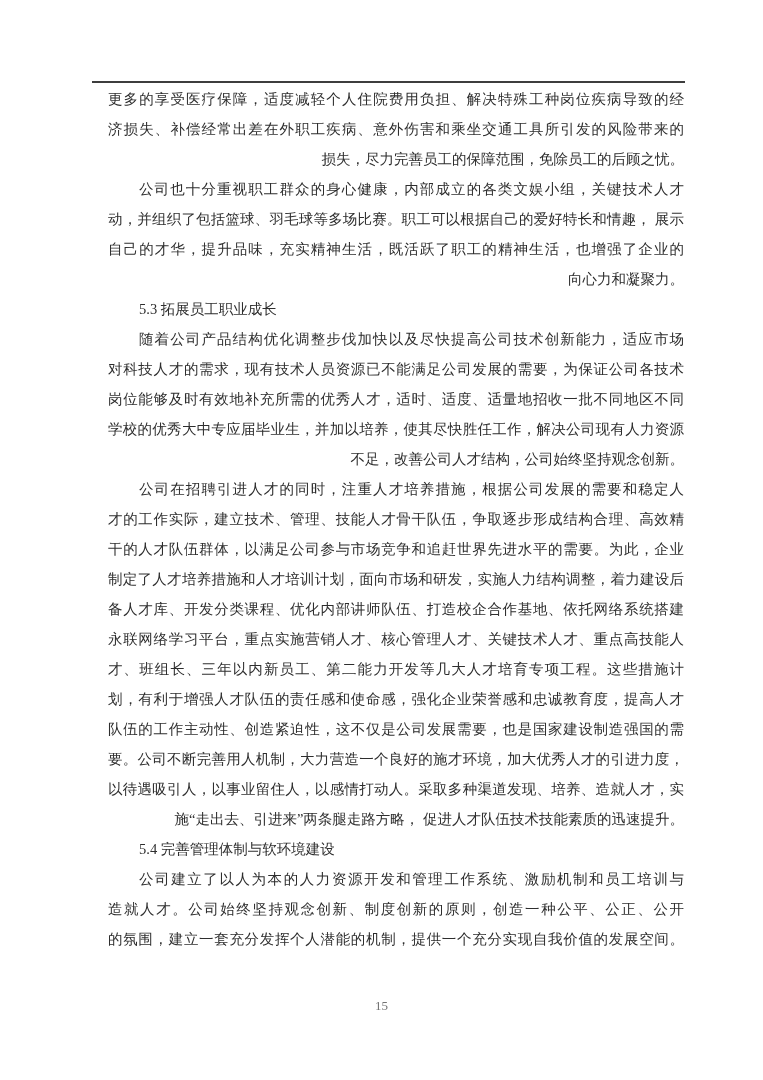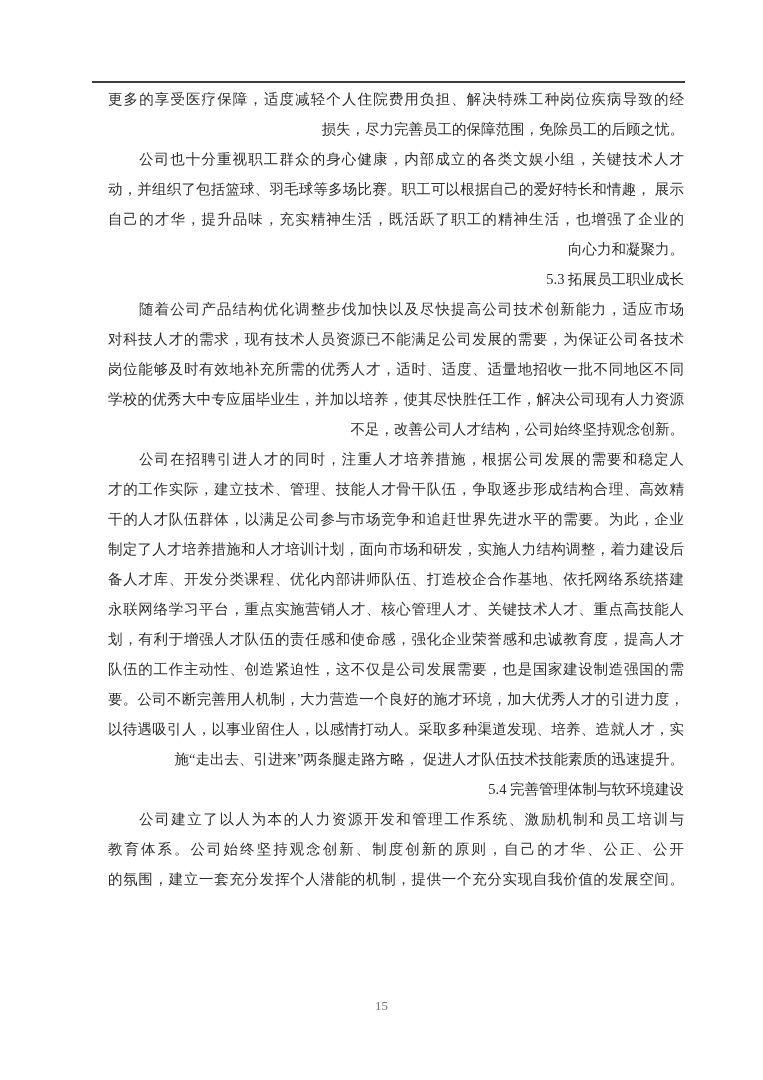--- a/index.html
+++ b/index.html
@@ -44,62 +44,64 @@
   }
   .line.first {
     text-align: justify;
     text-align-last: justify;
     text-indent: 31px;
   }
   .line.end {
     text-align: right;
   }
   .line.head {
-    text-align: right;
+    text-align: left;
     text-indent: 31px;
   }
   .footer {
     position: absolute;
     left: 0;
     top: 996px;
     width: 763px;
     text-align: center;
     font-size: 13px;
     line-height: 20px;
     color: #737373;
   }
 </style>
 </head>
 <body>
 
 <div class="page">
   <div class="header-rule"></div>
   <div class="doc-body">
       <div class="line fill">更多的享受医疗保障，适度减轻个人住院费用负担、解决特殊工种岗位疾病导致的经</div>
+      <div class="line fill">济损失、补偿经常出差在外职工疾病、意外伤害和乘坐交通工具所引发的风险带来的</div>
       <div class="line end">损失，尽力完善员工的保障范围，免除员工的后顾之忧。</div>
       <div class="line first">公司也十分重视职工群众的身心健康，内部成立的各类文娱小组，关键技术人才</div>
       <div class="line fill">动，并组织了包括篮球、羽毛球等多场比赛。职工可以根据自己的爱好特长和情趣， 展示</div>
       <div class="line fill">自己的才华，提升品味，充实精神生活，既活跃了职工的精神生活，也增强了企业的</div>
       <div class="line end">向心力和凝聚力。</div>
       <div class="line head">5.3 拓展员工职业成长</div>
       <div class="line first">随着公司产品结构优化调整步伐加快以及尽快提高公司技术创新能力，适应市场</div>
       <div class="line fill">对科技人才的需求，现有技术人员资源已不能满足公司发展的需要，为保证公司各技术</div>
       <div class="line fill">岗位能够及时有效地补充所需的优秀人才，适时、适度、适量地招收一批不同地区不同</div>
       <div class="line fill">学校的优秀大中专应届毕业生，并加以培养，使其尽快胜任工作，解决公司现有人力资源</div>
       <div class="line end">不足，改善公司人才结构，公司始终坚持观念创新。</div>
       <div class="line first">公司在招聘引进人才的同时，注重人才培养措施，根据公司发展的需要和稳定人</div>
       <div class="line fill">才的工作实际，建立技术、管理、技能人才骨干队伍，争取逐步形成结构合理、高效精</div>
       <div class="line fill">干的人才队伍群体，以满足公司参与市场竞争和追赶世界先进水平的需要。为此，企业</div>
       <div class="line fill">制定了人才培养措施和人才培训计划，面向市场和研发，实施人力结构调整，着力建设后</div>
       <div class="line fill">备人才库、开发分类课程、优化内部讲师队伍、打造校企合作基地、依托网络系统搭建</div>
       <div class="line fill">永联网络学习平台，重点实施营销人才、核心管理人才、关键技术人才、重点高技能人</div>
+      <div class="line fill">才、班组长、三年以内新员工、第二能力开发等几大人才培育专项工程。这些措施计</div>
       <div class="line fill">划，有利于增强人才队伍的责任感和使命感，强化企业荣誉感和忠诚教育度，提高人才</div>
       <div class="line fill">队伍的工作主动性、创造紧迫性，这不仅是公司发展需要，也是国家建设制造强国的需</div>
       <div class="line fill">要。公司不断完善用人机制，大力营造一个良好的施才环境，加大优秀人才的引进力度，</div>
       <div class="line fill">以待遇吸引人，以事业留住人，以感情打动人。采取多种渠道发现、培养、造就人才，实</div>
       <div class="line end">施“走出去、引进来”两条腿走路方略， 促进人才队伍技术技能素质的迅速提升。</div>
       <div class="line head">5.4 完善管理体制与软环境建设</div>
       <div class="line first">公司建立了以人为本的人力资源开发和管理工作系统、激励机制和员工培训与</div>
-      <div class="line fill">教育体系。公司始终坚持观念创新、制度创新的原则，自己的才华、公正、公开</div>
+      <div class="line fill">造就人才。公司始终坚持观念创新、制度创新的原则，创造一种公平、公正、公开</div>
       <div class="line fill">的氛围，建立一套充分发挥个人潜能的机制，提供一个充分实现自我价值的发展空间。</div>
     </div>
   <div class="footer">15</div>
 </div>
 
 </body></html>

